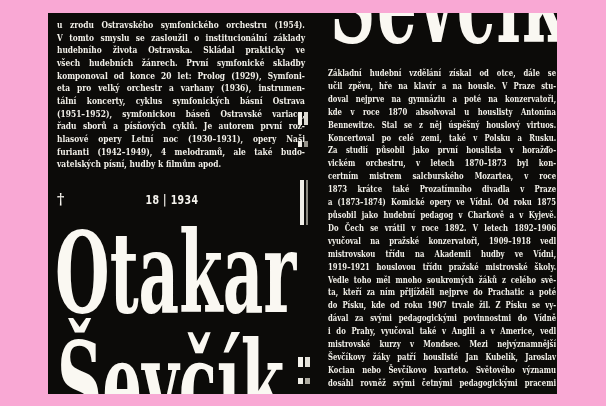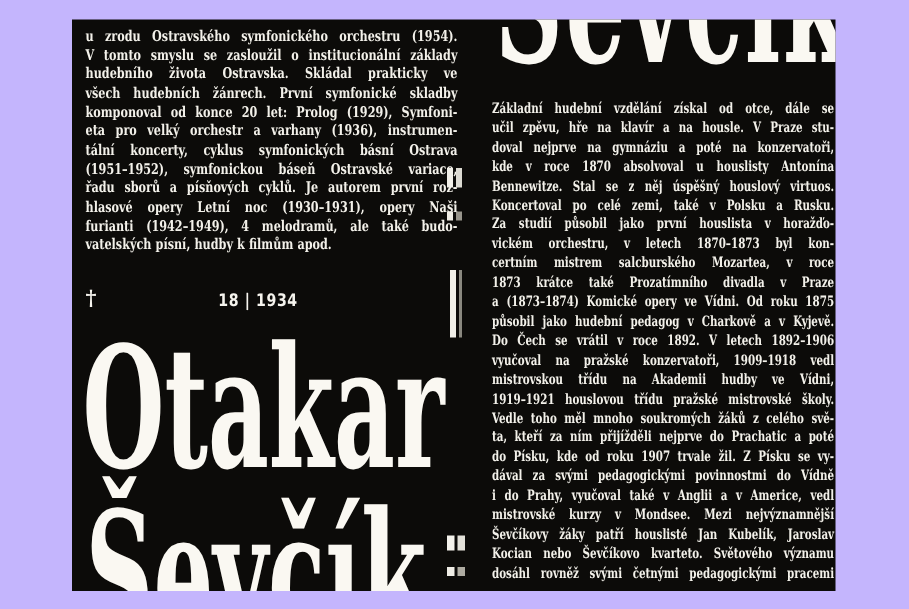--- a/index.html
+++ b/index.html
@@ -1,18 +1,18 @@
 <!DOCTYPE html>
 <html><head>
 <meta charset="utf-8">
 <style>
   html,body{margin:0;padding:0;}
   body{width:606px;height:406px;background:#ffffff;overflow:hidden;
        font-family:"DejaVu Serif", serif;}
-  .stage{position:relative;width:606px;height:406px;background:#c4b5fd;}
+  .stage{position:relative;width:606px;height:406px;background:#f9a8d4;}
   .page{position:absolute;left:48px;top:13px;width:509px;height:381px;
         background:#0c0b09;overflow:hidden;}
   .col{position:absolute;color:#f3f1ea;font-weight:bold;transform-origin:0 0;}
   .leftcol{left:9px;top:6px;width:325px;font-size:9.8px;line-height:12.65px;
            transform:scaleX(0.763);}
   .rightcol{left:280px;top:54px;width:315px;font-size:9.5px;line-height:12.9px;
             transform:scaleX(0.724);}
   .tline{text-align:justify;text-align-last:justify;word-spacing:0.2px;}
   .leftcol .tline:last-child{text-align-last:left;}
   .memorial{position:absolute;left:9px;top:178px;width:248px;height:18px;color:#f6f4ee;}

